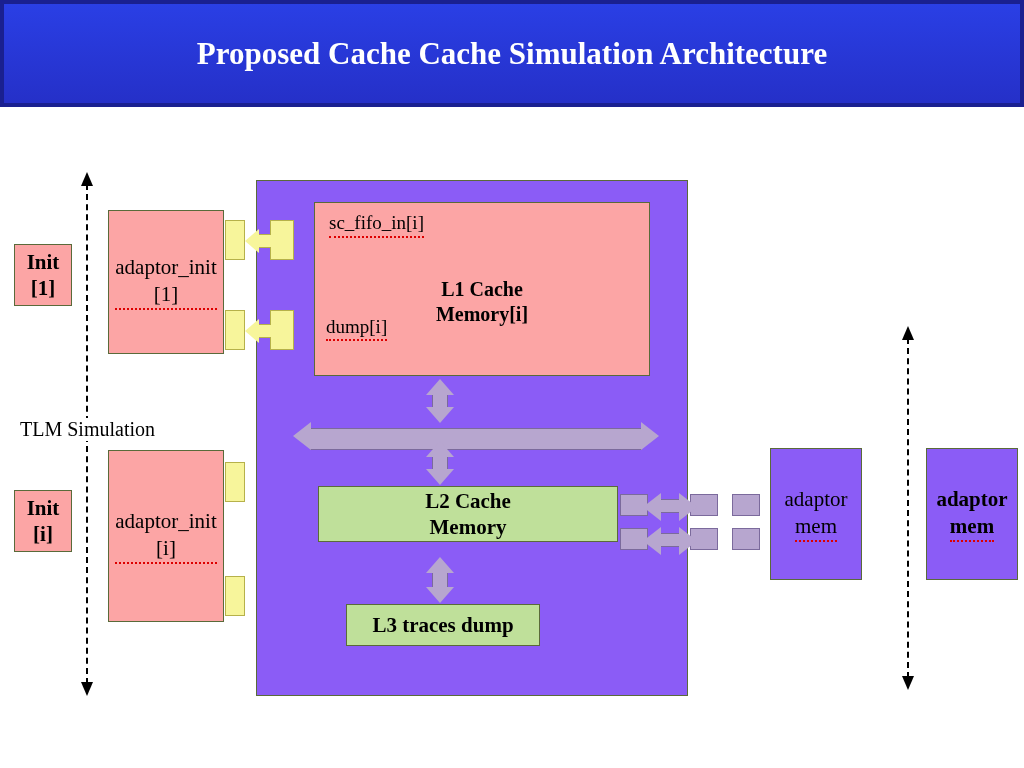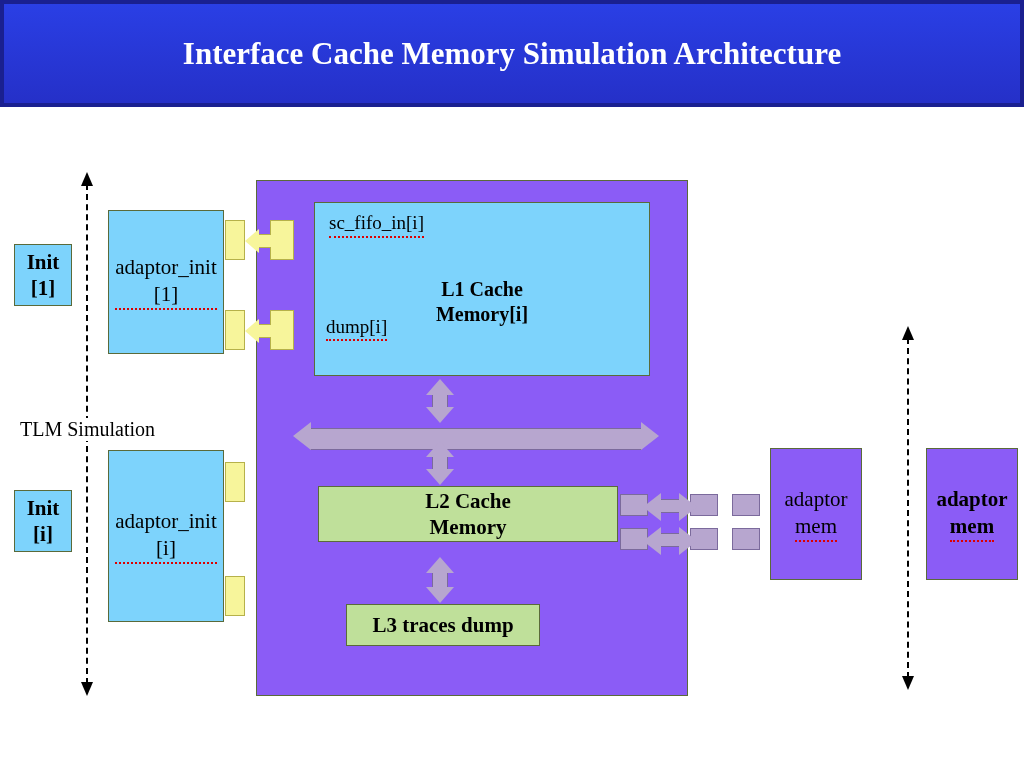--- a/index.html
+++ b/index.html
@@ -1,18 +1,18 @@
 <!DOCTYPE html>
 <html><head>
 <meta charset="utf-8">
 <style>
   html,body{margin:0;padding:0;width:1024px;height:768px;font-family:"Times New Roman",serif;background:#fff;overflow:hidden}
   .banner{position:absolute;left:0;top:0;width:1024px;height:107px;background:linear-gradient(#2a3fe5,#2530c8);border:4px solid #1a2090;box-sizing:border-box;display:flex;align-items:center;justify-content:center;color:#fff;font-size:31px;font-weight:bold}
   .box{position:absolute;box-sizing:border-box;display:flex;align-items:center;justify-content:center;text-align:center;line-height:1.25}
-  .pink{background:#7dd3fc;border:1px solid #5a6a3a}
+  .pink{background:#fca5a5;border:1px solid #5a6a3a}
   .green{background:#8b5cf6;border:1px solid #5a6a3a}
   .lgreen{background:#bfe09a;border:1px solid #5a6a3a}
   .yellow{background:#f7f59b;border:1px solid #b6b14a}
   .purple{background:#b7a6cf;border:1px solid #7b6a9c}
   .lbl{font-size:21px;color:#000}
   .bold{font-weight:bold}
   .u{border-bottom:2px dotted #d00;display:inline-block;padding-bottom:1px}
   .dash-v{position:absolute;border-left:2px dashed #000}
   .free{position:absolute;font-size:20px}
   
@@ -28,21 +28,21 @@
   .yarr:before,.yarr:after{content:"";position:absolute;top:-6px;border-top:12px solid transparent;border-bottom:12px solid transparent}
   .yarr:before{left:-14px;border-right:14px solid #f7f59b}
   .yarr:after{right:-14px;border-left:14px solid #f7f59b}
   .tri-up{position:absolute;width:0;height:0;border-left:6px solid transparent;border-right:6px solid transparent;border-bottom:14px solid #000}
   .tri-dn{position:absolute;width:0;height:0;border-left:6px solid transparent;border-right:6px solid transparent;border-top:14px solid #000}
 </style>
 </head>
 <body>
 
 <div class="banner">
-  <span>Interface Cache Memory Simulation Architecture</span>
+  <span>Proposed Cache Cache Simulation Architecture</span>
 </div>
 
 <div class="dash-v" style="left:86px;top:184px;height:500px"></div>
 <div class="tri-up" style="left:81px;top:172px"></div>
 <div class="tri-dn" style="left:81px;top:682px"></div>
 <div class="free" style="left:18px;top:418px;background:#fff;padding:0 2px"><span>TLM  Simulation</span></div>
 
 <div class="dash-v" style="left:907px;top:338px;height:340px"></div>
 <div class="tri-up" style="left:902px;top:326px"></div>
 <div class="tri-dn" style="left:902px;top:676px"></div>

